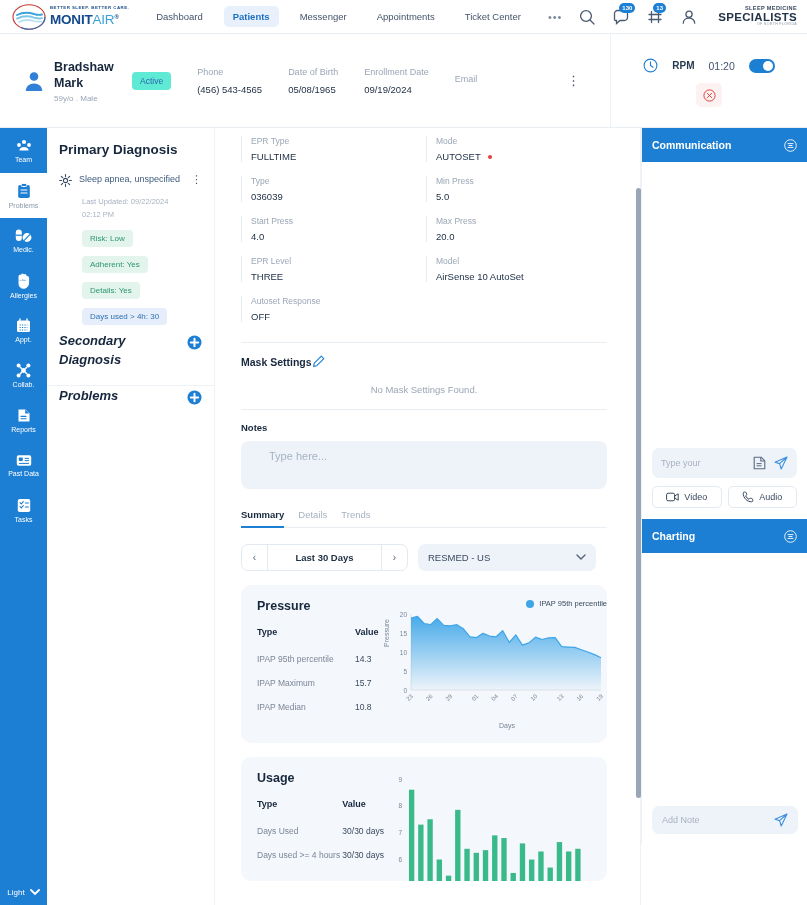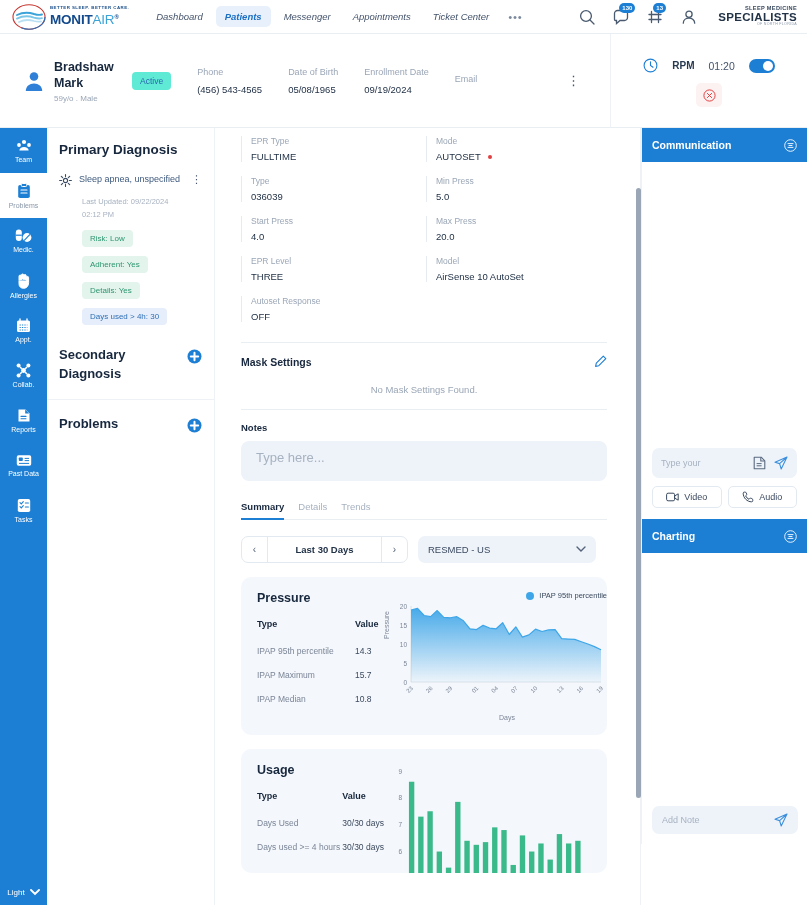--- a/index.html
+++ b/index.html
@@ -22,21 +22,21 @@
   .brand-mark { width: 34px; height: 26px; position: relative; }
   .brand-text { margin-left: 4px; line-height: 1; }
   .brand-tag {
     font-size: 4.4px; letter-spacing: .45px; color: #1b4f8a; font-weight: bold;
     white-space: nowrap; display:block; margin-bottom:1px;
   }
   .brand-name { font-size: 13.5px; font-weight: 700; letter-spacing: -.2px; color:#134a8e; white-space: nowrap;}
   .brand-name .air { color: #3ba3d8; font-weight: 400; }
   .brand-name .reg { font-size: 6px; vertical-align: super; }
 
-  .navlinks { display: flex; align-items: center; margin-left: 18px; gap: 4px; font-style: italic; }
+  .navlinks { display: flex; align-items: center; margin-left: 18px; gap: 12px; }
   .navlink {
     font-size: 9.5px; color: #44536b; padding: 5px 9px; border-radius: 5px;
     white-space: nowrap; cursor: pointer;
   }
   .navlink.active { background: #e8f1fb; color: #1b6fc4; font-weight: 600; }
   .nav-dots { font-size: 11px; color: #7a889c; padding: 0 6px; cursor: pointer; letter-spacing:1px;}
 
   .nav-right { margin-left: auto; display: flex; align-items: center; gap: 16px; margin-right: 10px; }
   .nav-icon { position: relative; width: 18px; height: 18px; cursor: pointer; color: #4a5a70; }
   .badge {
@@ -118,46 +118,46 @@
   .diag-name { font-size: 9px; color: #3e5a7e; line-height: 13px; flex: 1; }
   .diag-kebab { color: #44536b; font-size: 11px; cursor: pointer; margin-left: 4px;}
   .diag-updated { font-size: 7.5px; color: #a7b2c0; margin-top: 8px; margin-left: 23px; line-height: 13px; }
   .chips { margin-left: 23px; margin-top: 6px; }
   .chip {
     display: inline-block; font-size: 8px; padding: 4px 8px; border-radius: 4px; margin-bottom: 6px;
   }
   .chip.green { background: #e2f4ec; color: #2e9570; }
   .chip.blue { background: #e5eefa; color: #2f6fb5; }
   .sect-head {
-    display: flex; align-items: flex-start; justify-content: space-between; margin-top: 14px;
+    display: flex; align-items: flex-start; justify-content: space-between;  font-style: italic;
   }
   .sect-head h3 { font-size: 13px; font-weight: 700; color: #17273d; line-height: 19px; max-width: 110px;}
   .plus-btn { color: #1d7fd4; cursor: pointer; flex: 0 0 auto; margin-top: 4px;}
   .divider-h { height: 1px; background: #eef2f6; margin: 16px -12px 0 -12px; }
 
   
   .main {
     position: absolute; top: 128px; left: 223px; width: 417px; height: 777px;
     background: #fff; overflow: hidden;
   }
   .main-inner { padding: 8px 18px 0 18px; width: 402px; }
   .kv-grid { display: grid; grid-template-columns: 1fr 1fr; column-gap: 4px; }
   .kv { border-left: 1px solid #e6ebf1; padding: 0 0 0 9px; margin-bottom: 14px; }
   .kv .k { font-size: 8.5px; color: #9aa6b6; margin-bottom: 5px; }
   .kv .v { font-size: 9.5px; color: #223247; display: flex; align-items: center; gap: 7px;}
   .dot-red { width: 4px; height: 4px; border-radius: 50%; background: #e04040; }
   .rule { height: 1px; background: #e9eef3; margin: 6px 0 12px 0; }
   .sec-title { font-size: 10.5px; font-weight: 700; color: #17273d; }
-  .sec-row { display: flex; align-items: center; justify-content: space-between; }
+  .sec-row { display: flex; align-items: center; }
   .pencil { color: #1d7fd4; cursor: pointer; }
   .empty-note { text-align: center; font-size: 9.5px; color: #9aa6b6; margin: 16px 0 14px; }
   .notes-label { font-size: 9.5px; font-weight: 600; color: #17273d; margin-bottom: 8px;}
   .notes-box {
-    background: #eef3fa; border-radius: 8px; height: 40px; padding: 9px 15px;
-    font-size: 13px; color: #a7b2c0; cursor: text;
+    background: #eef3fa; border-radius: 8px; height: 48px; padding: 9px 28px;
+    font-size: 11px; color: #a7b2c0; cursor: text;
   }
   .tabs { display: flex; gap: 14px; margin-top: 20px; }
   .tab { font-size: 9.5px; color: #a7b2c0; padding-bottom: 6px; cursor: pointer; }
   .tab.active { color: #17273d; font-weight: 700; border-bottom: 2px solid #1d7fd4; }
   .tabs-rule { height: 1px; background: #e9eef3; margin-top: -1px; }
 
   .ctrl-row { display: flex; gap: 10px; margin-top: 16px; }
   .stepper {
     display: flex; align-items: stretch; border: 1px solid #e3e9f0; border-radius: 7px; overflow: hidden;
     width: 167px; height: 27px; background: #fff;

